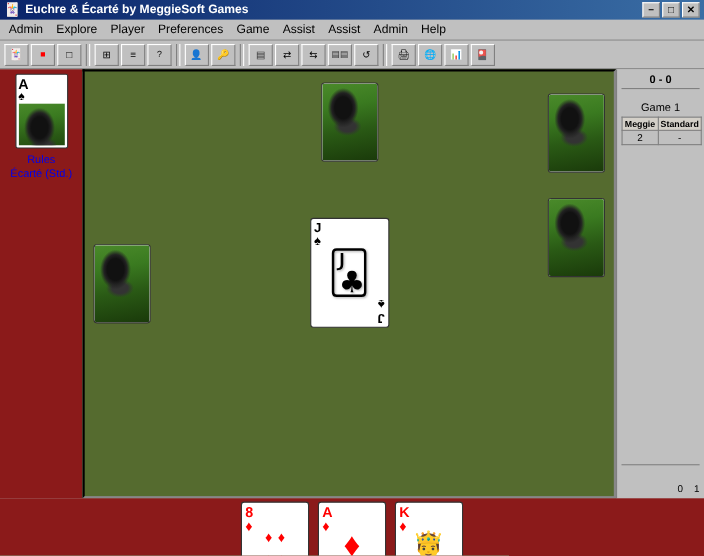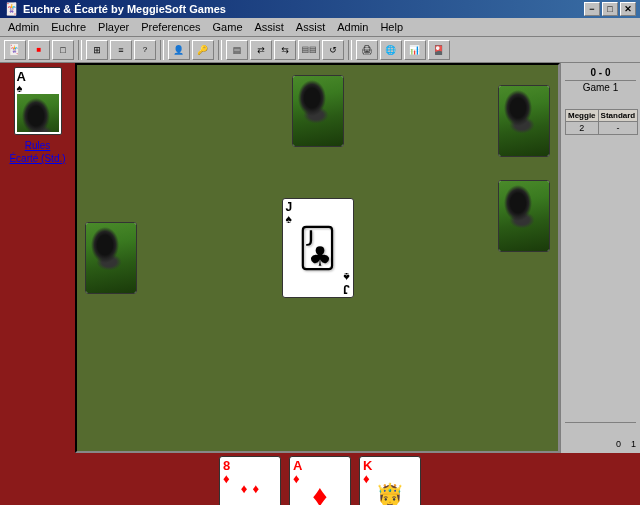--- a/index.html
+++ b/index.html
@@ -93,21 +93,20 @@
       position: relative;
       overflow: hidden;
     }
     .card-suit-black { color: black; }
     .sidebar-links {
       margin-top: 4px;
       text-align: center;
     }
     .sidebar-link {
       color: #0000ee;
-      text-decoration: underline;
       font-size: 10px;
       cursor: pointer;
       display: block;
       line-height: 1.3;
     }
 
     
     .main-table {
       flex: 1;
       background: #556b2f;
@@ -168,25 +167,25 @@
       padding: 4px;
       font-size: 10px;
       display: flex;
       flex-direction: column;
     }
     .score-header {
       text-align: center;
       font-weight: bold;
       border-bottom: 1px solid #808080;
       padding-bottom: 2px;
-      margin-bottom: 1px;
+      margin-bottom: 12px;
     }
     .score-game-header {
       text-align: center;
-      margin-bottom: 16px;
+      margin-bottom: 2px;
     }
     .score-table {
       width: 100%;
       border-collapse: collapse;
       font-size: 9px;
     }
     .score-table td, .score-table th {
       border: 1px solid #808080;
       padding: 1px 2px;
       text-align: center;
@@ -258,21 +257,21 @@
   </div>
   <div class="title-controls">
     <div class="title-btn">−</div>
     <div class="title-btn">□</div>
     <div class="title-btn close">✕</div>
   </div>
 </div>
 
 <div class="menu-bar">
   <span class="menu-item">Admin</span>
-  <span class="menu-item">Euchre</span>
+  <span class="menu-item">Explore</span>
   <span class="menu-item">Player</span>
   <span class="menu-item">Preferences</span>
   <span class="menu-item">Game</span>
   <span class="menu-item">Assist</span>
   <span class="menu-item">Assist</span>
   <span class="menu-item">Admin</span>
   <span class="menu-item">Help</span>
 </div>
 
 <div class="toolbar">

